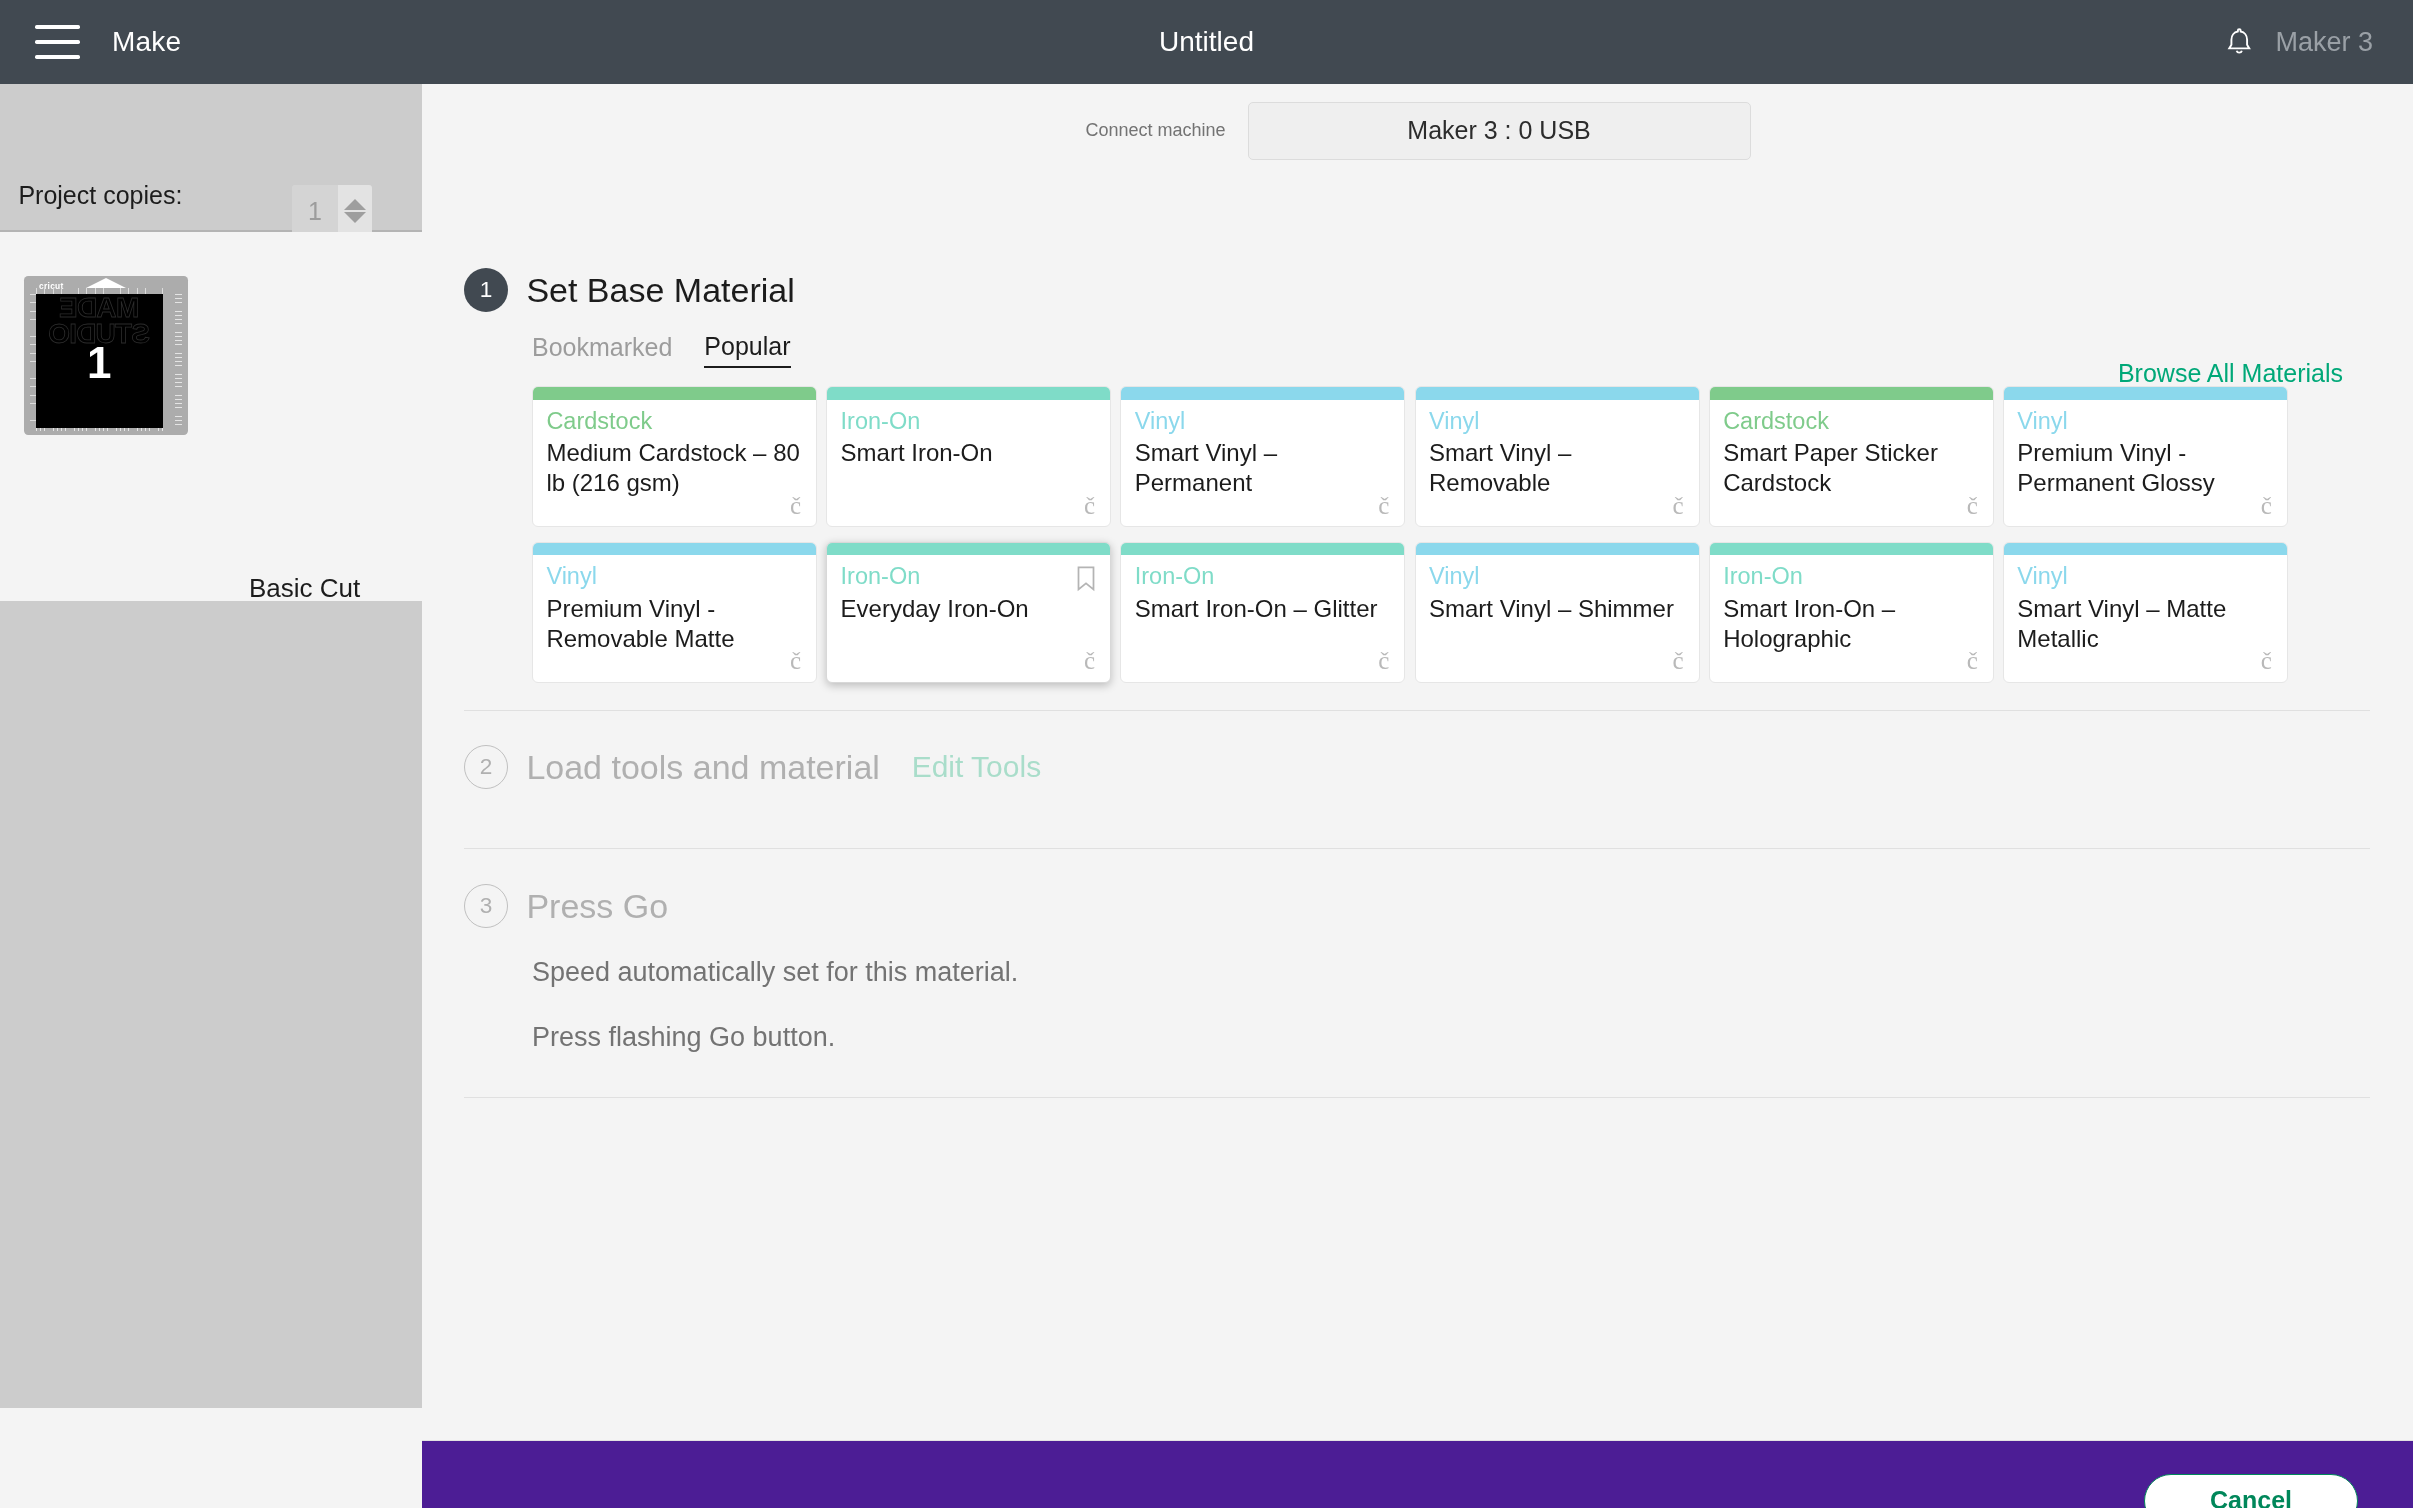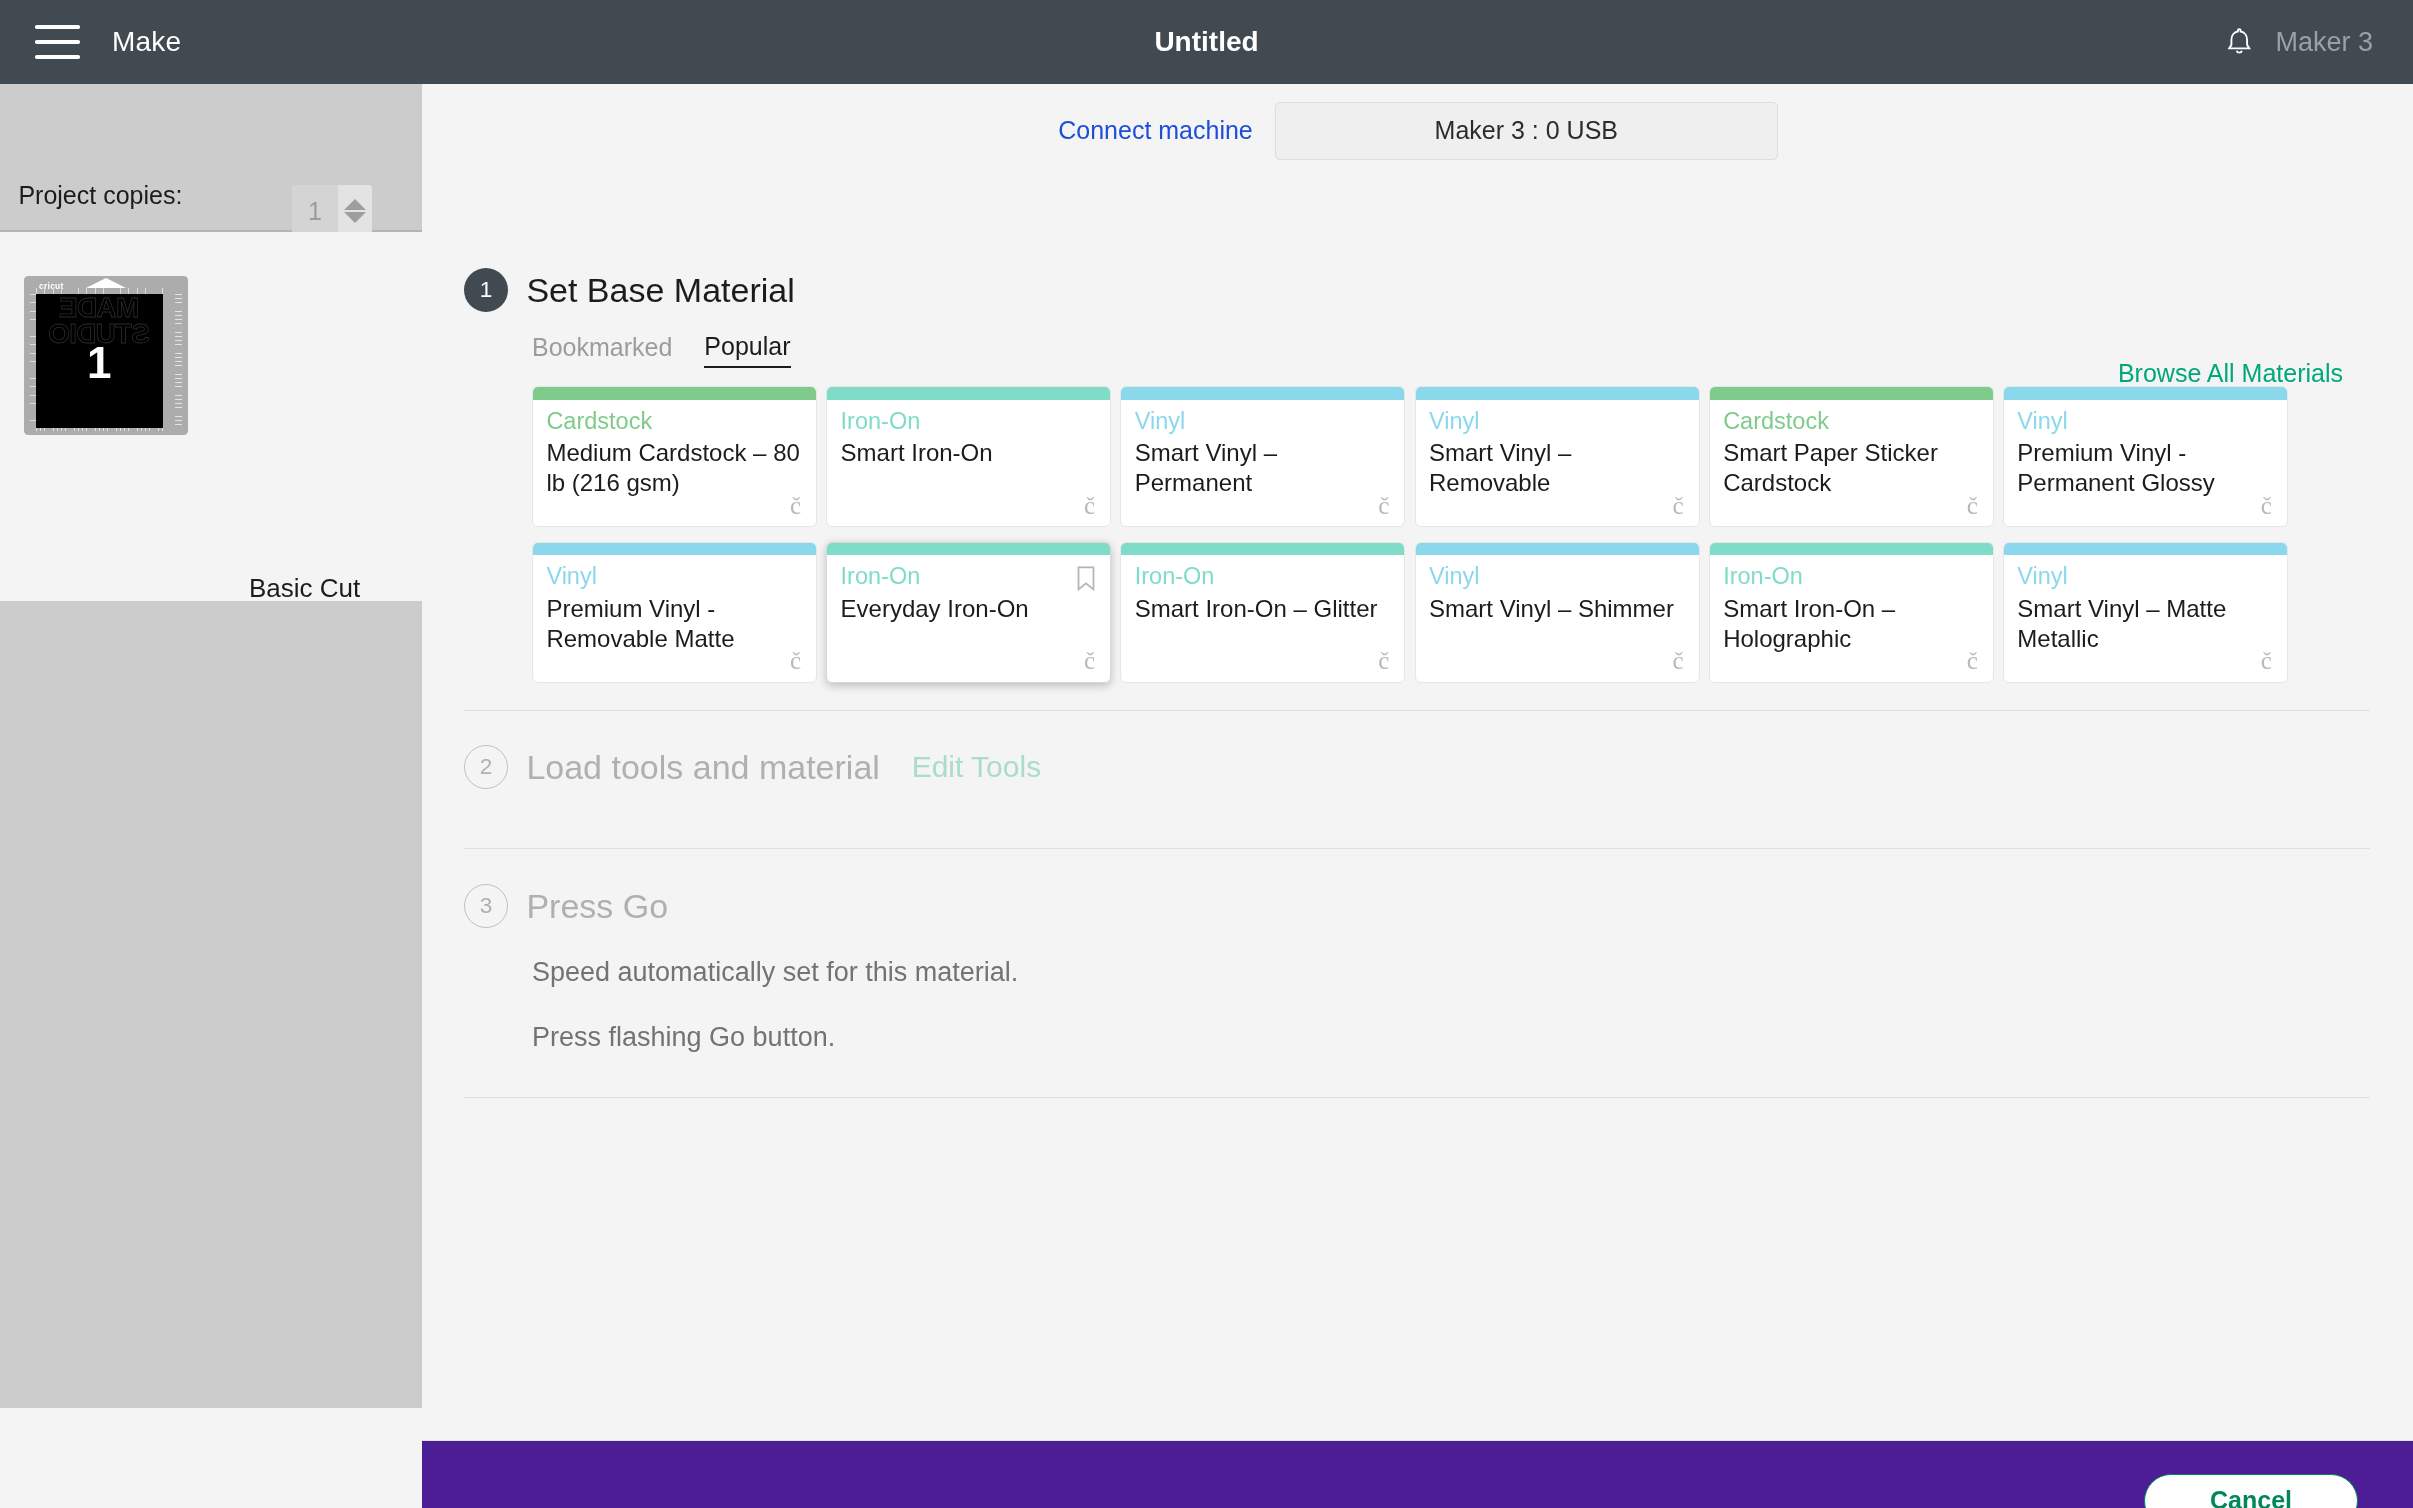--- a/index.html
+++ b/index.html
@@ -22,21 +22,21 @@
     display: flex; flex-direction: column; justify-content: space-between;
     cursor: pointer;
   }
   .hamburger span { display: block; height: 4.2px; background: #ffffff; border-radius: 1.7px; }
   .header-app-title {
     margin-left: 32px; color: #ffffff;
     font-size: 28px; font-weight: 400; letter-spacing: 0.2px;
   }
   .header-doc-title {
     position: absolute; left: 0; right: 0; text-align: center;
-    color: #ffffff; font-size: 28px; font-weight: 700;
+    color: #ffffff; font-size: 28px; font-weight: 400;
     pointer-events: none;
   }
   .header-right {
     position: absolute; right: 40px; top: 0; height: 84px;
     display: flex; align-items: center; gap: 22px;
   }
   .bell { width: 28.5px; height: 32px; display: block; }
   .machine-name { color: #9aa0a6; font-size: 27px; font-weight: 400; }
 
   
@@ -154,21 +154,21 @@
   
   .main {
     position: absolute; top: 84px; left: 422px;
     width: 1992px; height: 1324px;
     background: #f4f4f4;
   }
   .connect-row {
     position: absolute; top: 17.6px; left: 0; width: 1992px;
     display: flex; align-items: center; justify-content: center; gap: 22px;
   }
-  .connect-label { font-size: 25px; color: #1d4ed8; text-align: center; }
+  .connect-label { font-size: 18px; color: #737373; text-align: center; }
   .machine-select {
     width: 503px; height: 58px;
     background: #efefef; border: 1.7px solid #dcdcdc; border-radius: 5px;
     display: flex; align-items: center; justify-content: center;
     font-size: 25px; color: #2c2c2c;
   }
 
   .steps { position: absolute; top: 184px; left: 42px; width: 1906px; }
 
   .step-head { display: flex; align-items: center; gap: 18.4px; }

